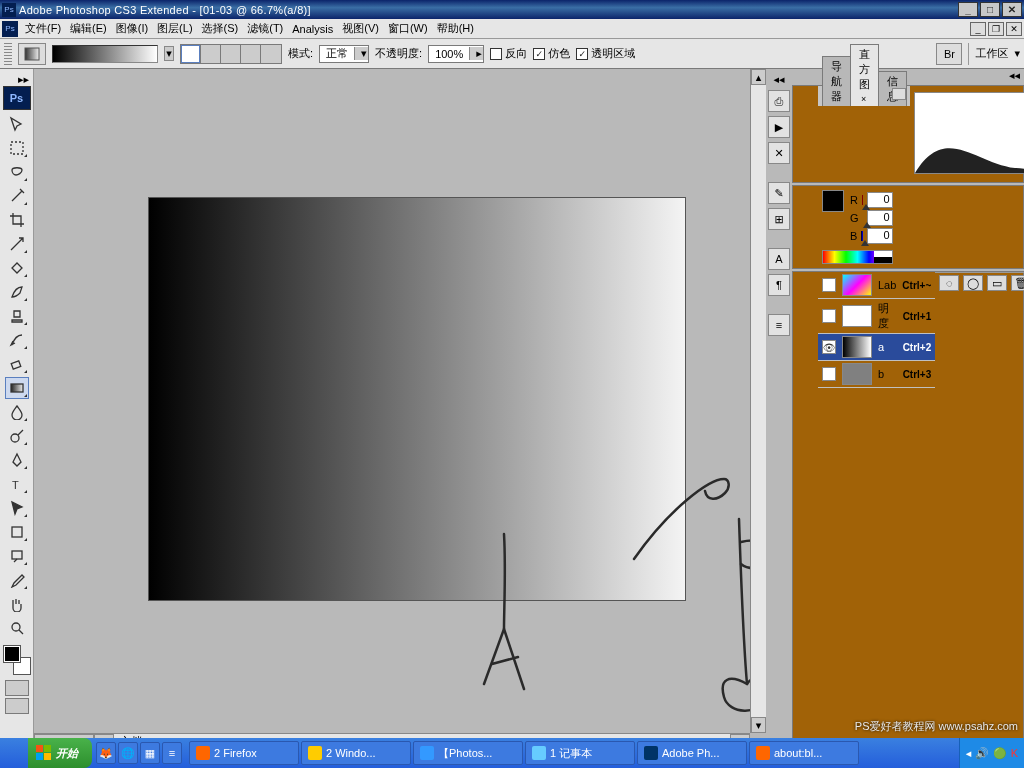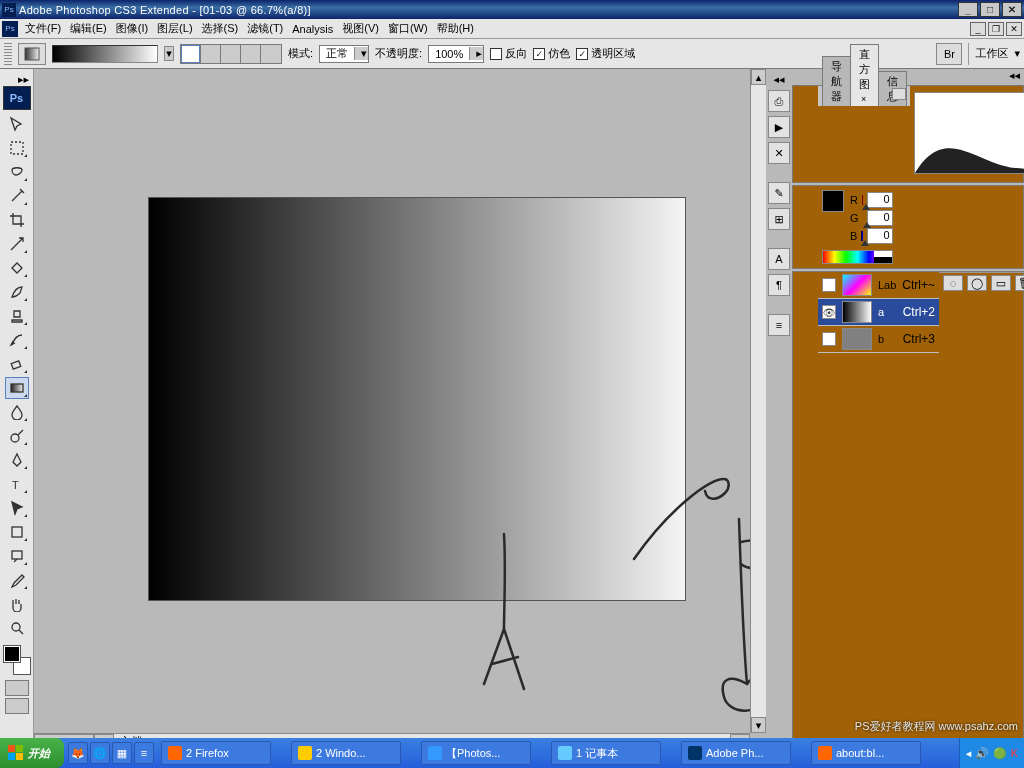--- a/index.html
+++ b/index.html
@@ -79,42 +79,42 @@
 .colorpanel .slider .thumb{position:absolute;left:0;bottom:-5px;width:0;height:0;border-left:4px solid transparent;border-right:4px solid transparent;border-bottom:6px solid #333}
 .colorpanel .val { width:26px; height:16px; border:1px solid #888; background:#fff; text-align:right; padding:0 2px; }
 .colorramp { height:14px; margin-top:4px; background:linear-gradient(to right,red,yellow,lime,cyan,blue,magenta,red); border:1px solid #888; position:relative;}
 .colorramp::after{content:"";position:absolute;right:0;top:0;bottom:0;width:18px;background:linear-gradient(#fff 50%,#000 50%)}
 
 .channels .ch { display:flex; align-items:center; gap:6px; padding:2px 4px; border-bottom:1px solid #c0c0c0; }
 .channels .ch.sel { background:#2a4b9b; color:#fff; }
 .channels .eye { width:14px; height:14px; border:1px solid #888; background:#fff; display:flex; align-items:center; justify-content:center; font-size:10px; color:#333; }
 .channels .thumb { width:30px; height:22px; border:1px solid #888; }
 .channels .name { flex:1; }
-.channels .sc { font-size:12px; }
+.channels .sc { font-size:10px;font-weight:bold; }
 .channels .foot { display:flex; justify-content:flex-end; gap:4px; padding:2px 4px; border-top:1px solid #999; }
 .channels .foot .fb{ width:20px; height:16px; border:1px solid #888; background:#ddd; display:flex; align-items:center; justify-content:center; }
 
 .scrollbar-v { width:16px; background:#ddd; border-left:1px solid #888; position:absolute; right:0; top:0; bottom:16px; display:flex; flex-direction:column; }
 .scrollbar-h { height:16px; background:#ddd; border-top:1px solid #888; position:absolute; left:0; bottom:0; right:16px; display:flex; }
 .sb-btn { background:#ccc; border:1px solid #888; display:flex; align-items:center; justify-content:center; }
 .scrollbar-v .sb-btn{height:16px}
 .scrollbar-h .sb-btn{width:16px}
 .sb-track{flex:1;background:#e6e6e6}
 
 .canvas { position:absolute; left:114px; top:128px; width:538px; height:404px; background:linear-gradient(to right,#000,#f4f4f4); border:1px solid #555; }
 
 .annot { position:absolute; pointer-events:none; }
 .annot path { stroke:#2a2a2a; stroke-width:2.5; fill:none; stroke-linecap:round; }
 
 
 .taskbar { position:absolute; bottom:0; left:0; right:0; height:30px; background:linear-gradient(#3a80e0,#245edb); display:flex; align-items:center; color:#fff; }
-.start { height:100%; background:linear-gradient(#49b24a,#2d8f2d); padding:0 14px 0 8px; display:flex; align-items:center; gap:4px; border-radius:0 8px 8px 0; font-style:italic; font-weight:bold; }
+.start { height:100%; background:linear-gradient(#49b24a,#2d8f2d); padding:0 14px 0 8px; display:flex; align-items:center; gap:4px; border-radius:0 8px 8px 0; font-style:italic; font-weight:bold;margin-left:28px; }
 .ql { display:flex; gap:2px; padding:0 4px;}
 .ql .q{width:20px;height:22px;border:1px solid #2a58b0;background:#3d7ae0;border-radius:2px;display:flex;align-items:center;justify-content:center}
-.tasks{display:flex;gap:20px;padding:0 3px;flex:1}
+.tasks{display:flex;gap:2px;padding:0 3px;flex:1}
 .task{height:24px;background:#3d7ae0;border:1px solid #2a58b0;border-radius:2px;display:flex;align-items:center;gap:4px;padding:0 6px;min-width:110px;max-width:124px}
 .task .ti{width:14px;height:14px;background:#fff;border-radius:2px}
 .tray{display:flex;align-items:center;gap:4px;padding:0 6px;background:#1e8ae6;height:100%;border-left:1px solid #1660b8}
 
 .watermark{position:absolute;right:6px;bottom:34px;color:#e9e9e9;font-size:11px;text-shadow:0 0 3px #000;pointer-events:none}
 </style>
 </head>
 <body>
 
 <div class="titlebar">
@@ -449,20 +449,26 @@
     </div>
 
     <div class="panel channels" style="flex:1">
       <div class="body" style="flex:1;padding:0">
         <div class="ch">
           <div class="eye"></div>
           <div class="thumb" style="background:linear-gradient(135deg,cyan,magenta,yellow)"></div>
           <span class="name">Lab</span>
           <span class="sc">Ctrl+~</span>
         </div>
+        <div class="ch">
+          <div class="eye"></div>
+          <div class="thumb" style="background:#fff"></div>
+          <span class="name">明度</span>
+          <span class="sc">Ctrl+1</span>
+        </div>
         <div class="ch sel">
           <div class="eye">👁</div>
           <div class="thumb" style="background:linear-gradient(to right,#000,#fff)"></div>
           <span class="name">a</span>
           <span class="sc">Ctrl+2</span>
         </div>
         <div class="ch">
           <div class="eye"></div>
           <div class="thumb" style="background:#808080"></div>
           <span class="name">b</span>

